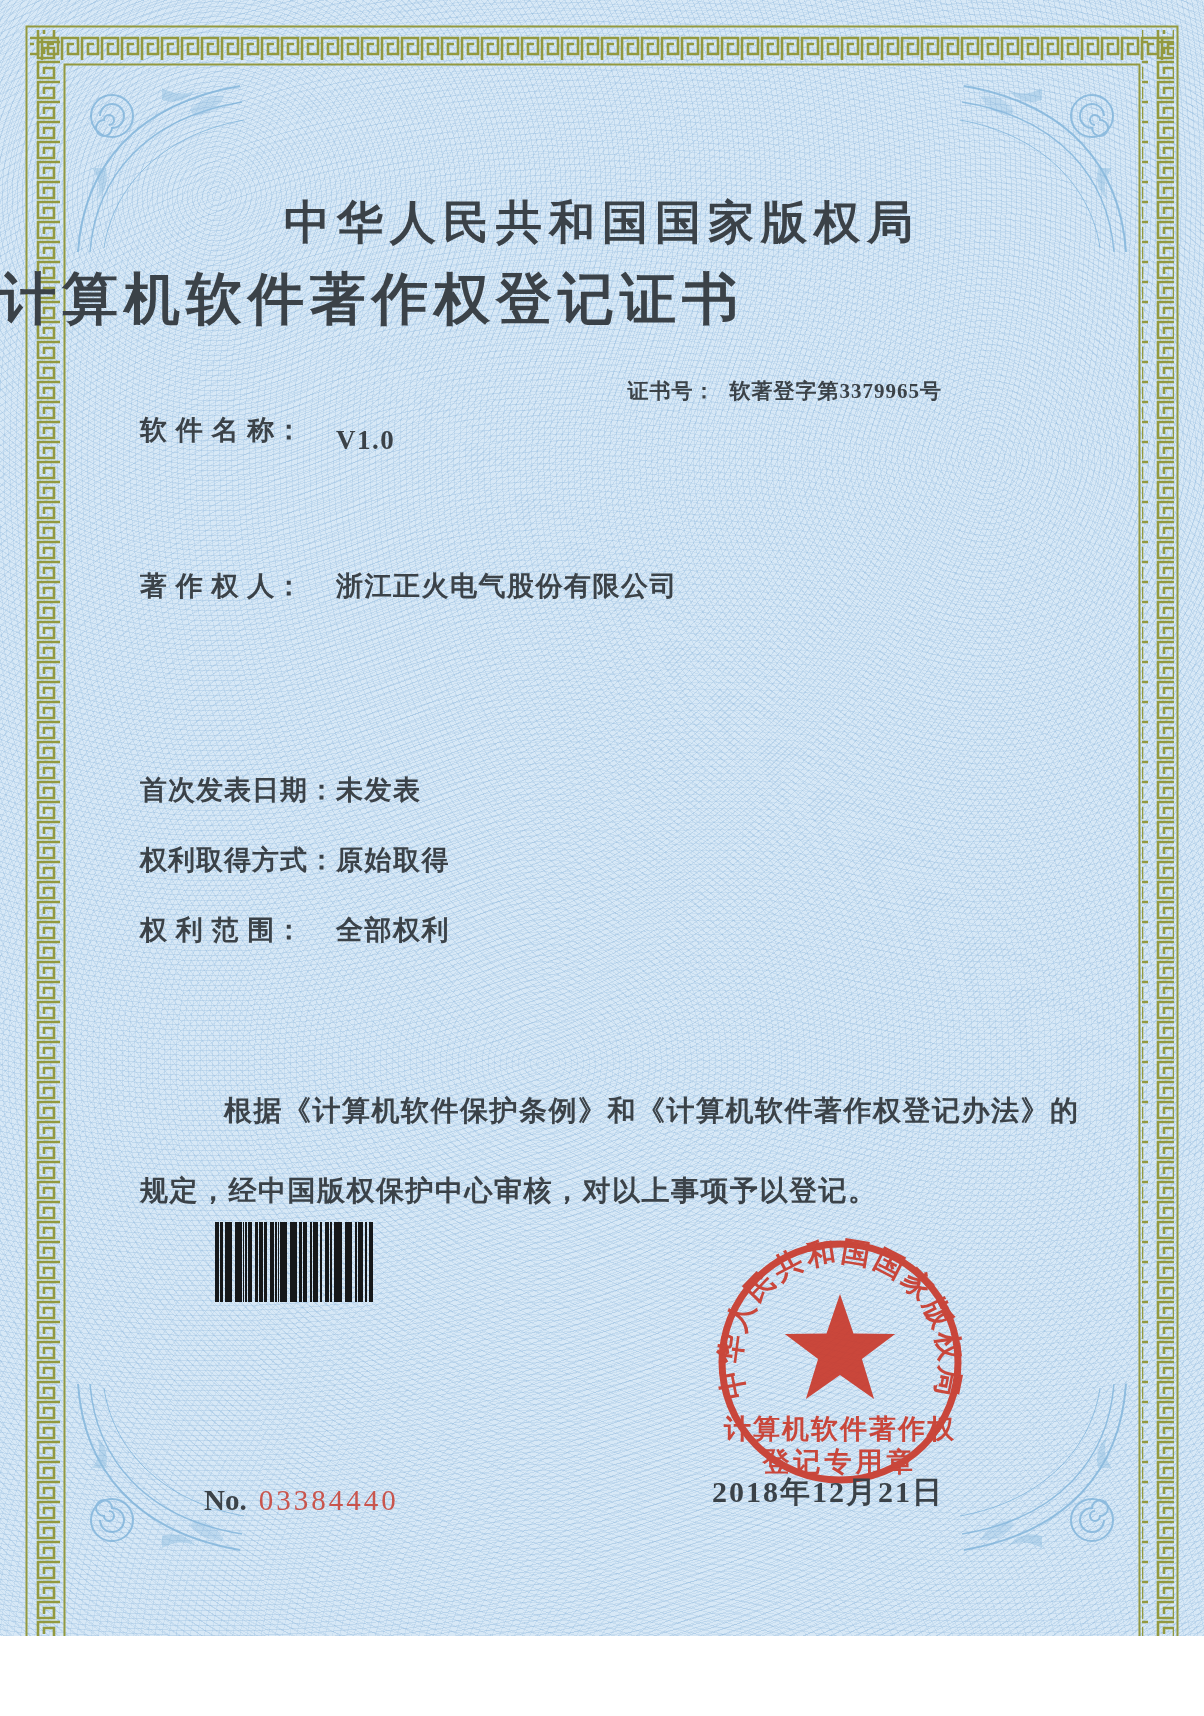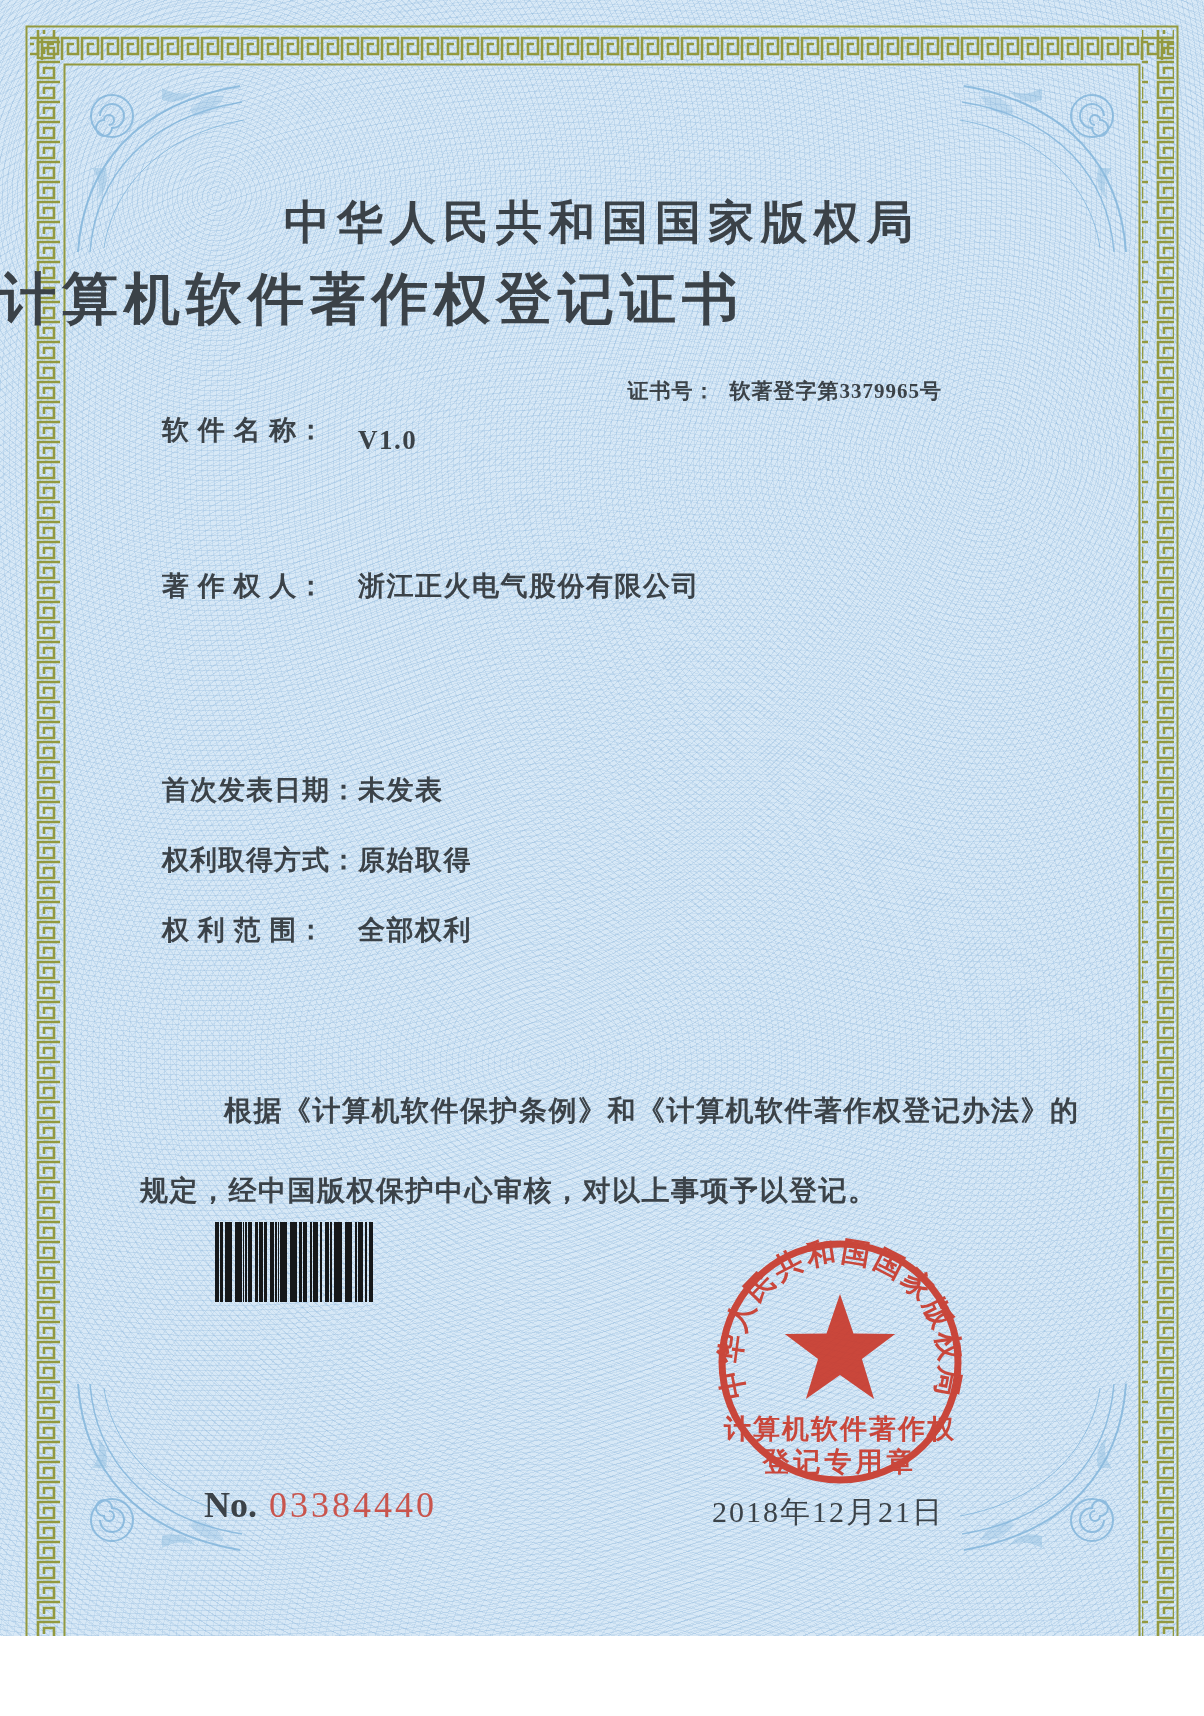--- a/index.html
+++ b/index.html
@@ -32,42 +32,42 @@
     top:262px;left:0;width:100%;
     font-size:56px;font-weight:700;letter-spacing:6px;
   }
   .certno{
     top:352px;right:262px;
     font-size:21px;font-weight:700;letter-spacing:1px;white-space:pre;
   }
   .certno .sp{margin-right:14px;margin-left:17px;}
 
   .f-row{position:absolute;left:140px;font-size:27px;font-weight:700;color:#3b4248;letter-spacing:1px;}
-  .f-label{display:inline-block;width:196px;white-space:pre;vertical-align:top;margin-left:22px;}
+  .f-label{display:inline-block;width:196px;white-space:pre;vertical-align:top;}
   .f-value{display:inline-block;vertical-align:top;letter-spacing:1.5px;}
   .f-version{margin-top:13px;}
 
   .stmt{position:absolute;left:140px;color:#3b4248;font-size:28px;font-weight:700;letter-spacing:1.5px;white-space:nowrap;}
   .stmt1{top:1092px;padding-left:84px;}
   .stmt2{top:1172px;}
 
   .barcode{
     position:absolute;left:215px;top:1222px;width:158px;height:80px;
     background:
       repeating-linear-gradient(90deg,#16181a 0 2px,rgba(0,0,0,0) 2px 5px),
       repeating-linear-gradient(90deg,#16181a 0 4px,rgba(0,0,0,0) 4px 11px),
       repeating-linear-gradient(90deg,#16181a 0 1px,rgba(0,0,0,0) 1px 7px);
   }
 
   .seal{position:absolute;left:690px;top:1212px;width:300px;height:300px;opacity:.92;}
   .seal-date{
     position:absolute;left:712px;top:1472px;width:260px;
-    font-size:30px;font-weight:400;color:#3b4248;letter-spacing:2px;z-index:5;margin-top:20px;
+    font-size:30px;font-weight:700;color:#3b4248;letter-spacing:2px;z-index:5;
   }
-  .serial{position:absolute;left:204px;top:1484px;font-size:36px;font-weight:700;color:#3b4248;}
+  .serial{position:absolute;left:204px;top:1484px;font-size:29px;font-weight:700;color:#3b4248;}
   .serial .num{color:#c9554d;letter-spacing:3px;margin-left:12px;font-weight:400;}
 </style>
 </head>
 <body>
 
 <div class="page">
 
   <svg class="frame" width="1204" height="1716" aria-hidden="true">
     <defs>
       <pattern id="gkH" width="20" height="32" patternUnits="userSpaceOnUse">

